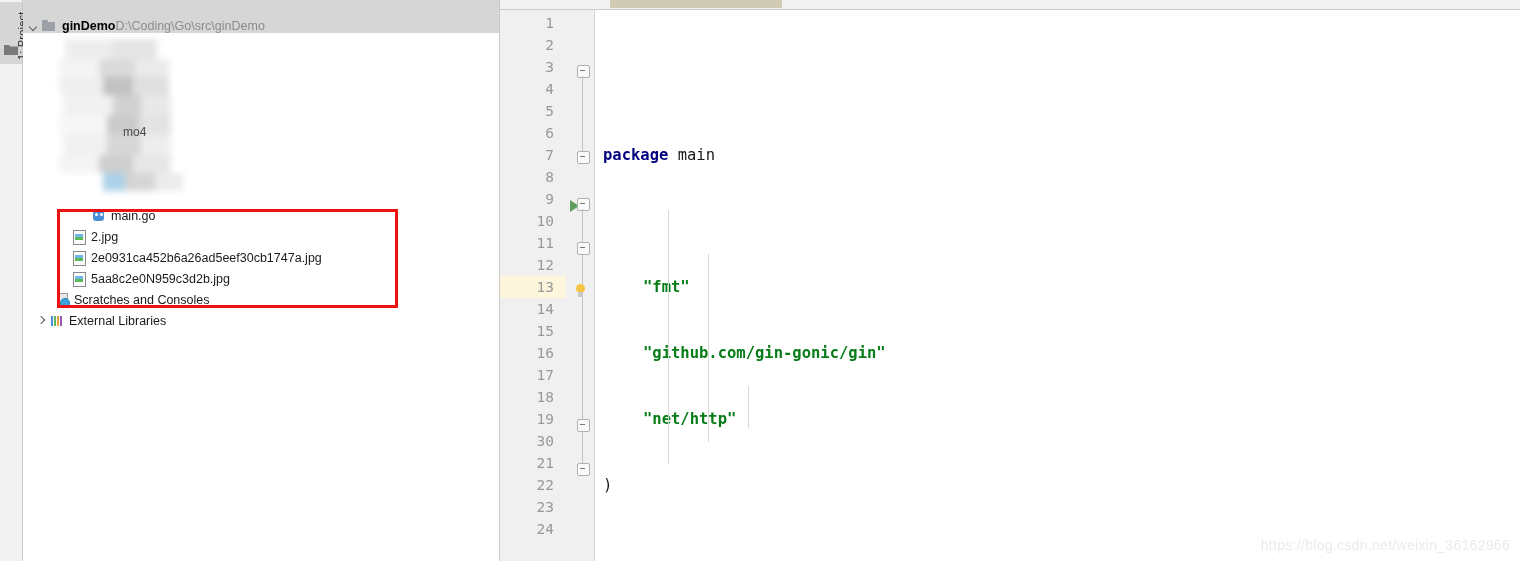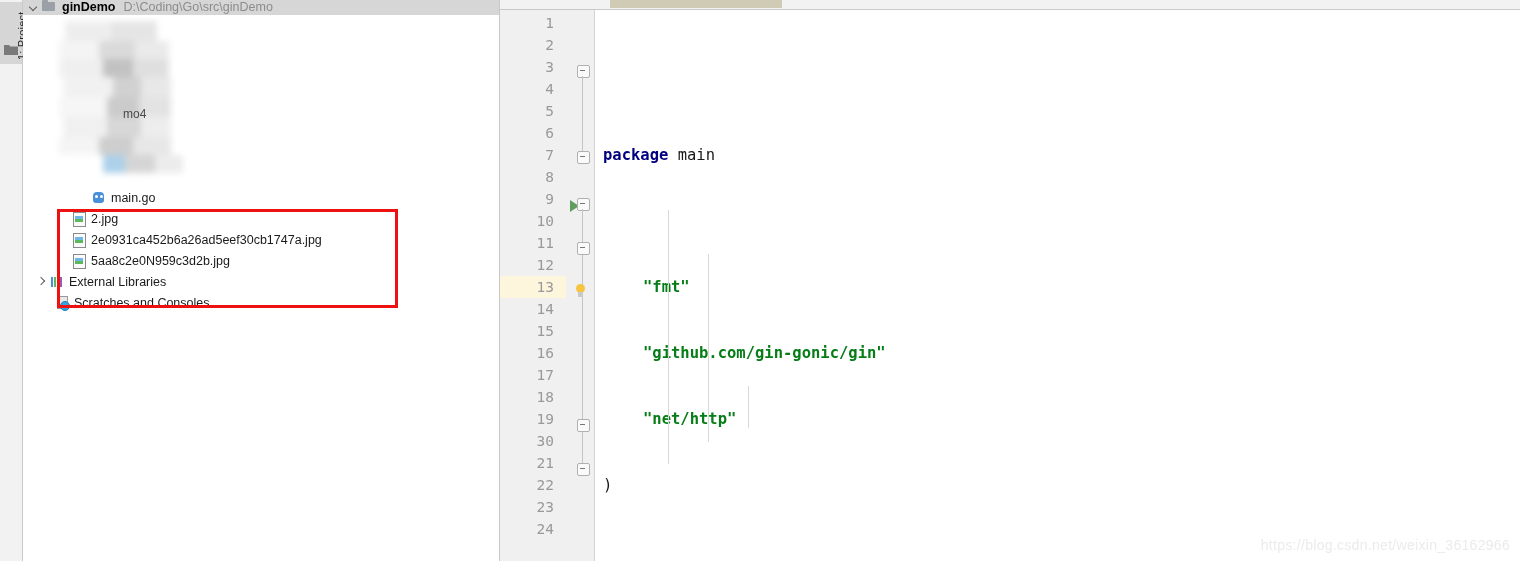--- a/index.html
+++ b/index.html
@@ -53,24 +53,24 @@
   
   .project-panel {
     width: 476px;
     flex: 0 0 476px;
     position: relative;
     background: #ffffff;
     border-right: 1px solid #c9c9c9;
     overflow: hidden;
   }
   .project-header {
-    height: 15px;
+    height: 33px;
     background: #d6d6d6;
     display: flex;
-    align-items: flex-start;
+    align-items: flex-end;
     padding-left: 4px;
     font-size: 12.5px;
     color: #000;
   }
   .chev {
     width: 13px; height: 13px;
     position: relative;
     flex: 0 0 13px;
     margin-right: 1px;
   }
@@ -103,21 +103,21 @@
   }
   .folder-ico::after {
     content: "";
     position: absolute;
     left: 1px; top: 0px;
     width: 6px; height: 3px;
     background: #9aa0a6;
     border-radius: 1px 1px 0 0;
   }
   .proj-name { font-weight: bold; font-size: 12.5px; color: #000; }
-  .proj-path { color: #8c8c8c; font-size: 12.5px; margin-left: 8px; }
+  .proj-path { color: #8c8c8c; font-size: 12.5px; margin-left: 0; }
 
   .tree { position: relative; padding-top: 0px; }
 
   
   .mosaic {
     position: absolute;
     left: 36px; top: 6px;
     width: 120px; height: 152px;
     filter: blur(3px);
     opacity: 0.95;
@@ -441,37 +441,37 @@
       </div>
       <div class="tree-row" style="padding-left:48px">
         <span class="img-ico">
           <span class="page"></span>
             <span class="pic"></span>
             <span class="sky"></span>
         </span>
         <span>5aa8c2e0N959c3d2b.jpg</span>
       </div>
 
+      <div class="tree-row" style="padding-left:32px">
+        <span class="scratch-ico">
+          <span class="pg"></span>
+            <span class="clk"></span>
+        </span>
+        <span>Scratches and Consoles</span>
+      </div>
+
       <div class="tree-row" style="padding-left:12px">
         <span class="chev collapsed"></span>
         <span class="lib-ico">
           <span style="left:2px;background:#4a90d9"></span>
           <span style="left:5px;background:#5bb85b"></span>
           <span style="left:8px;background:#e8a33d"></span>
           <span style="left:11px;background:#9b59b6"></span>
         </span>
         <span>External Libraries</span>
-      </div>
-
-      <div class="tree-row" style="padding-left:32px">
-        <span class="scratch-ico">
-          <span class="pg"></span>
-            <span class="clk"></span>
-        </span>
-        <span>Scratches and Consoles</span>
       </div>
 
     </div>
 
     <div class="red-box"></div>
   </div>
 
   <div class="editor">
     <div class="tab-bar">
       <div class="tab-active"></div>

